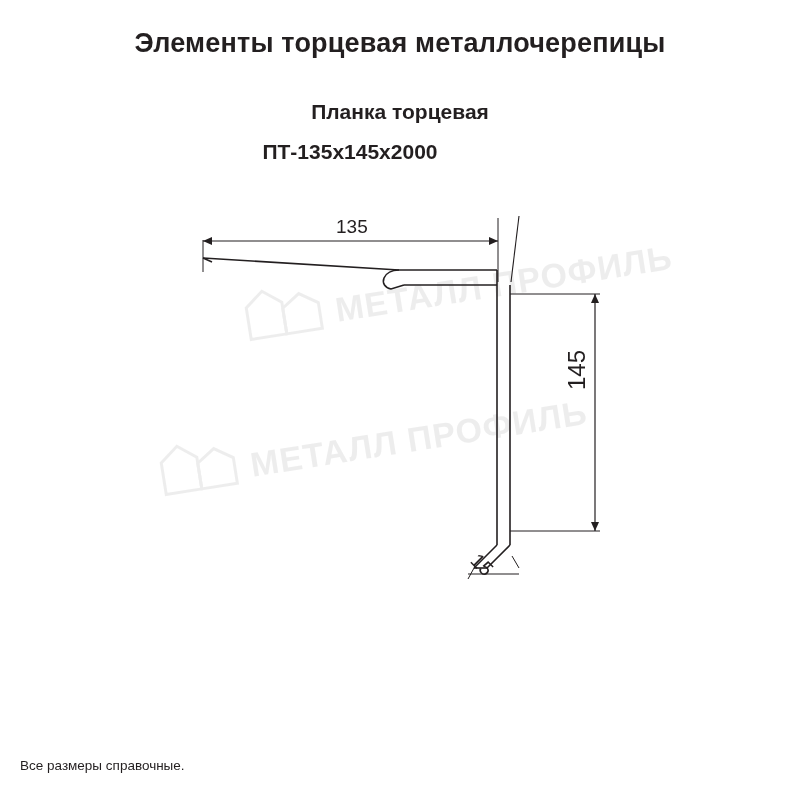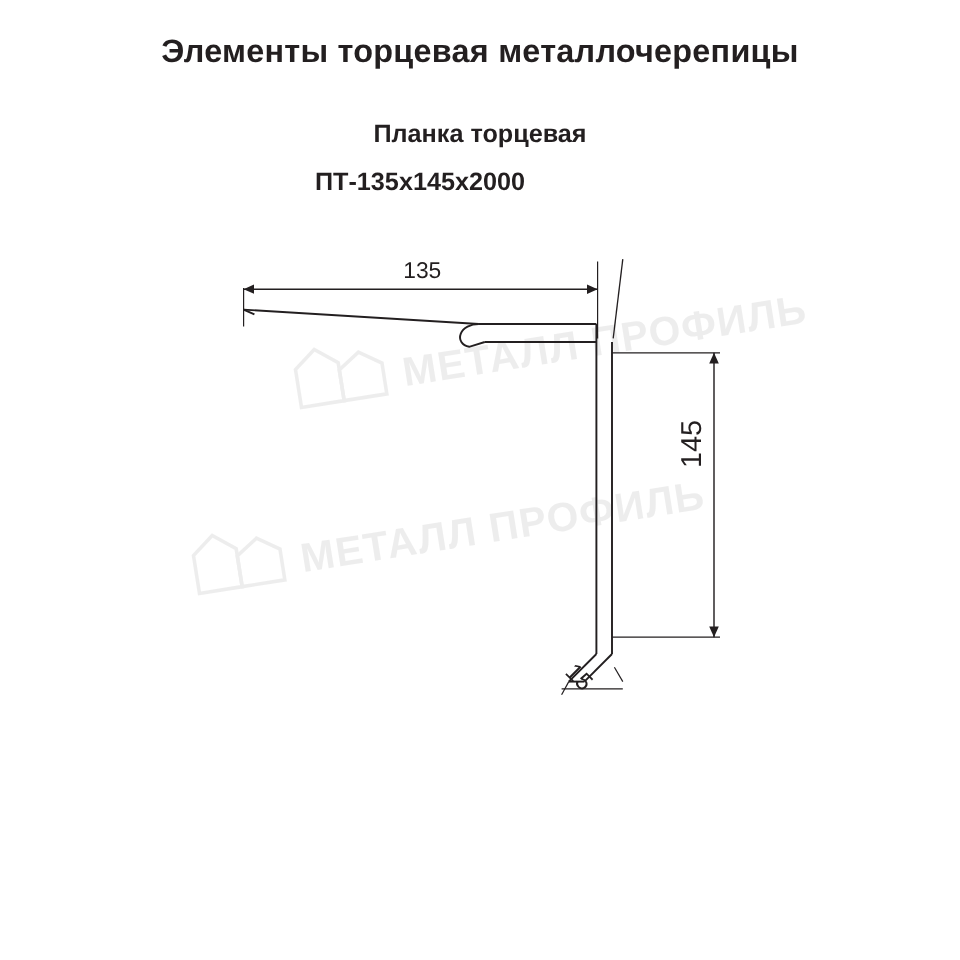--- a/index.html
+++ b/index.html
@@ -145,15 +145,16 @@
   </svg>
 
   <div style="position:absolute; left:310px; top:216px; font-size:19px;margin-left:26px;">135</div>
 
   <div style="position:absolute; left:563px; top:390px; font-size:24px; transform:rotate(-90deg); transform-origin:left top;">145</div>
 
   <div style="position:absolute; left:482px; top:549px; font-size:20px; transform:rotate(45deg); transform-origin:left top;">15</div>
 
 
   <div class="footnotes">
+    <div>Все размеры справочные.</div>
   </div>
 
 </div>
 
 </body></html>

